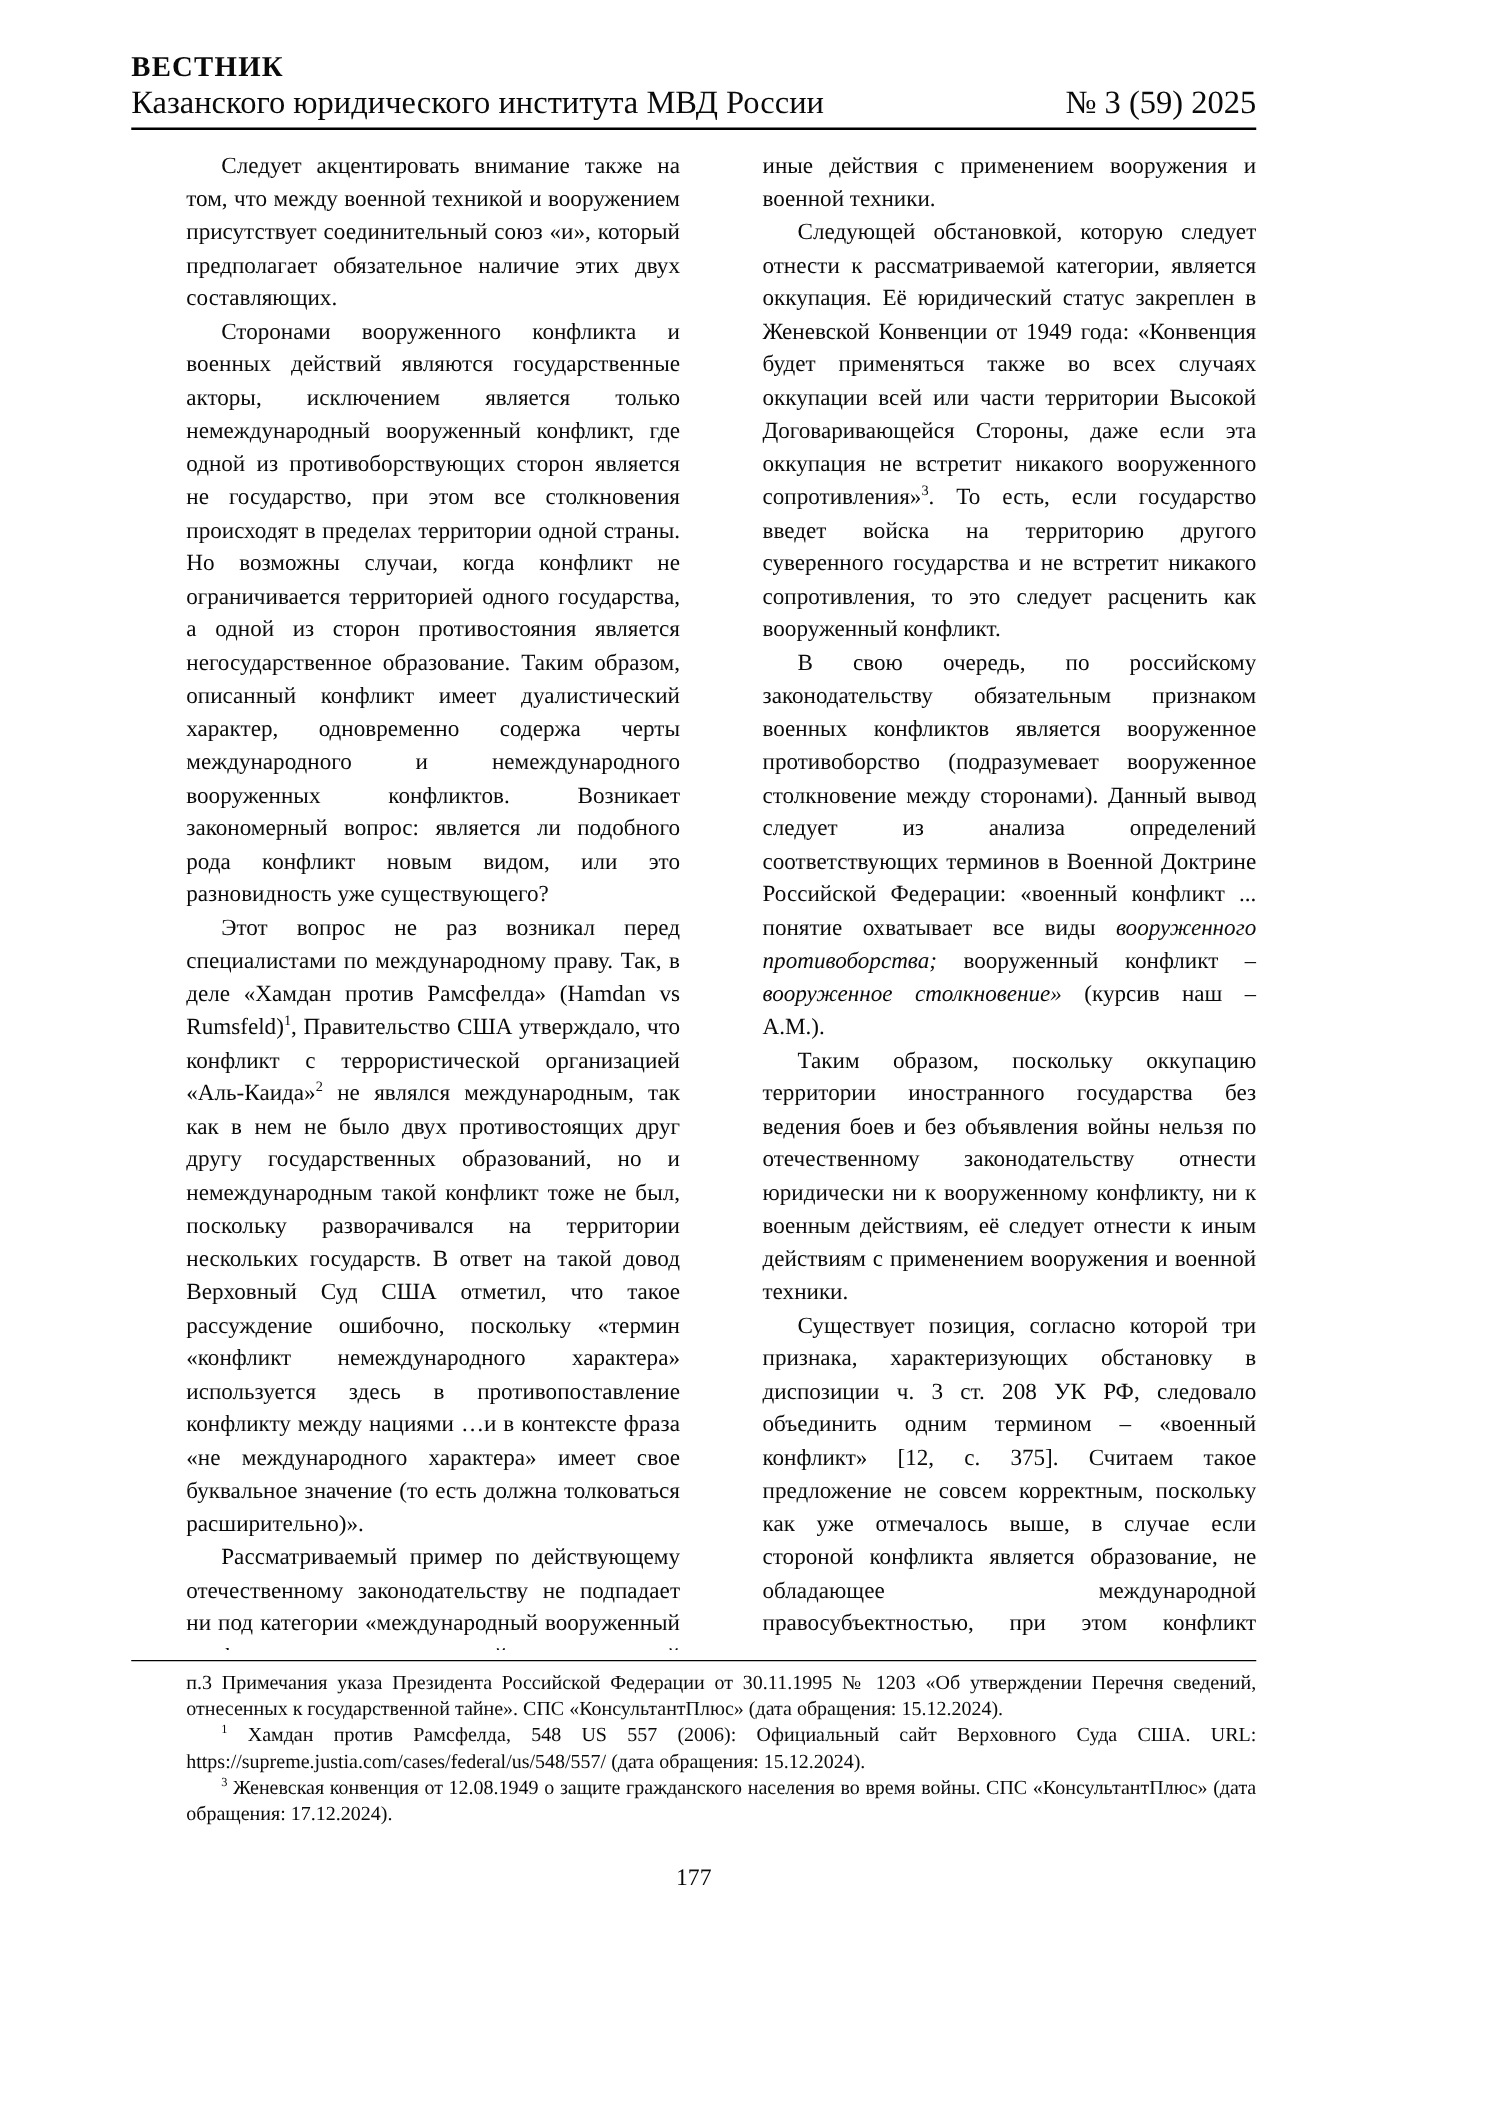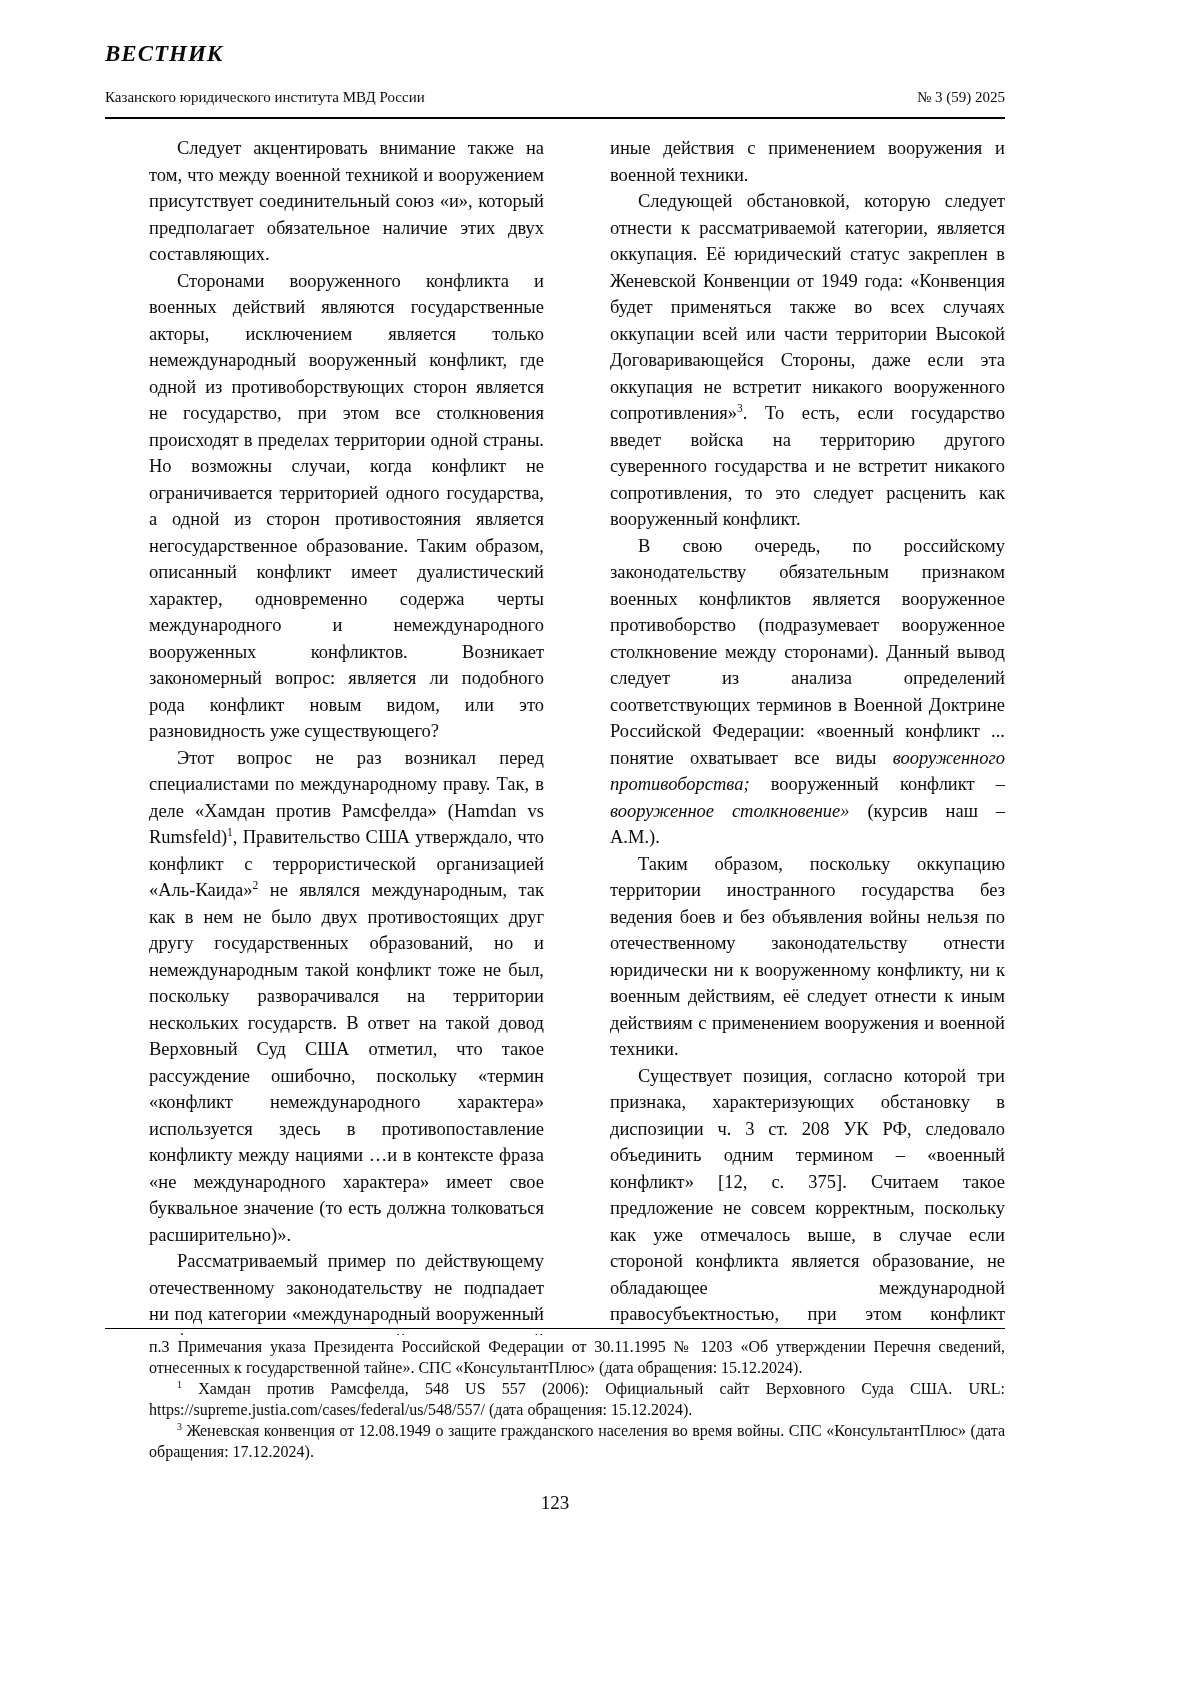--- a/index.html
+++ b/index.html
@@ -18,29 +18,28 @@
     top: 40px;
     width: 900px;
     height: 1620px;
   }
   .page-header { width: 100%; }
   .journal-name {
     font-weight: bold;
     font-size: 23px;
     letter-spacing: 1px;
     line-height: 28px;
-    font-style: italic;
   }
   .header-row {
     display: flex;
     justify-content: space-between;
     align-items: flex-end;
-    font-size: 15px;
+    font-size: 26px;
     line-height: 28px;
-    margin-top: 15px;
+    margin-top: 0;
   }
   .header-rule {
     border-bottom: 2.5px solid #000;
     margin-top: 6px;
   }
   .body-columns {
     display: flex;
     gap: 22px;
     margin-top: 16px;
     height: 1200px;
@@ -129,15 +128,15 @@
 
   <footer class="footnotes">
     <div class="footnote-rule"></div>
     <div class="footnote-list">
         <p class="para no-indent"><span>п.3 Примечания указа Президента Российской Федерации от 30.11.1995 № 1203 «Об утверждении Перечня сведений, отнесенных к государственной тайне». СПС «КонсультантПлюс» (дата обращения: 15.12.2024).</span></p>
         <p class="para"><sup>1</sup><span> Хамдан против Рамсфелда, 548 US 557 (2006): Официальный сайт Верховного Суда США. URL: https://supreme.justia.com/cases/federal/us/548/557/ (дата обращения: 15.12.2024).</span></p>
         <p class="para"><sup>3</sup><span> Женевская конвенция от 12.08.1949 о защите гражданского населения во время войны. СПС «КонсультантПлюс» (дата обращения: 17.12.2024).</span></p>
       </div>
   </footer>
 
-  <div class="page-number">123</div>
+  <div class="page-number">177</div>
 
 </div>
 
 </body></html>

